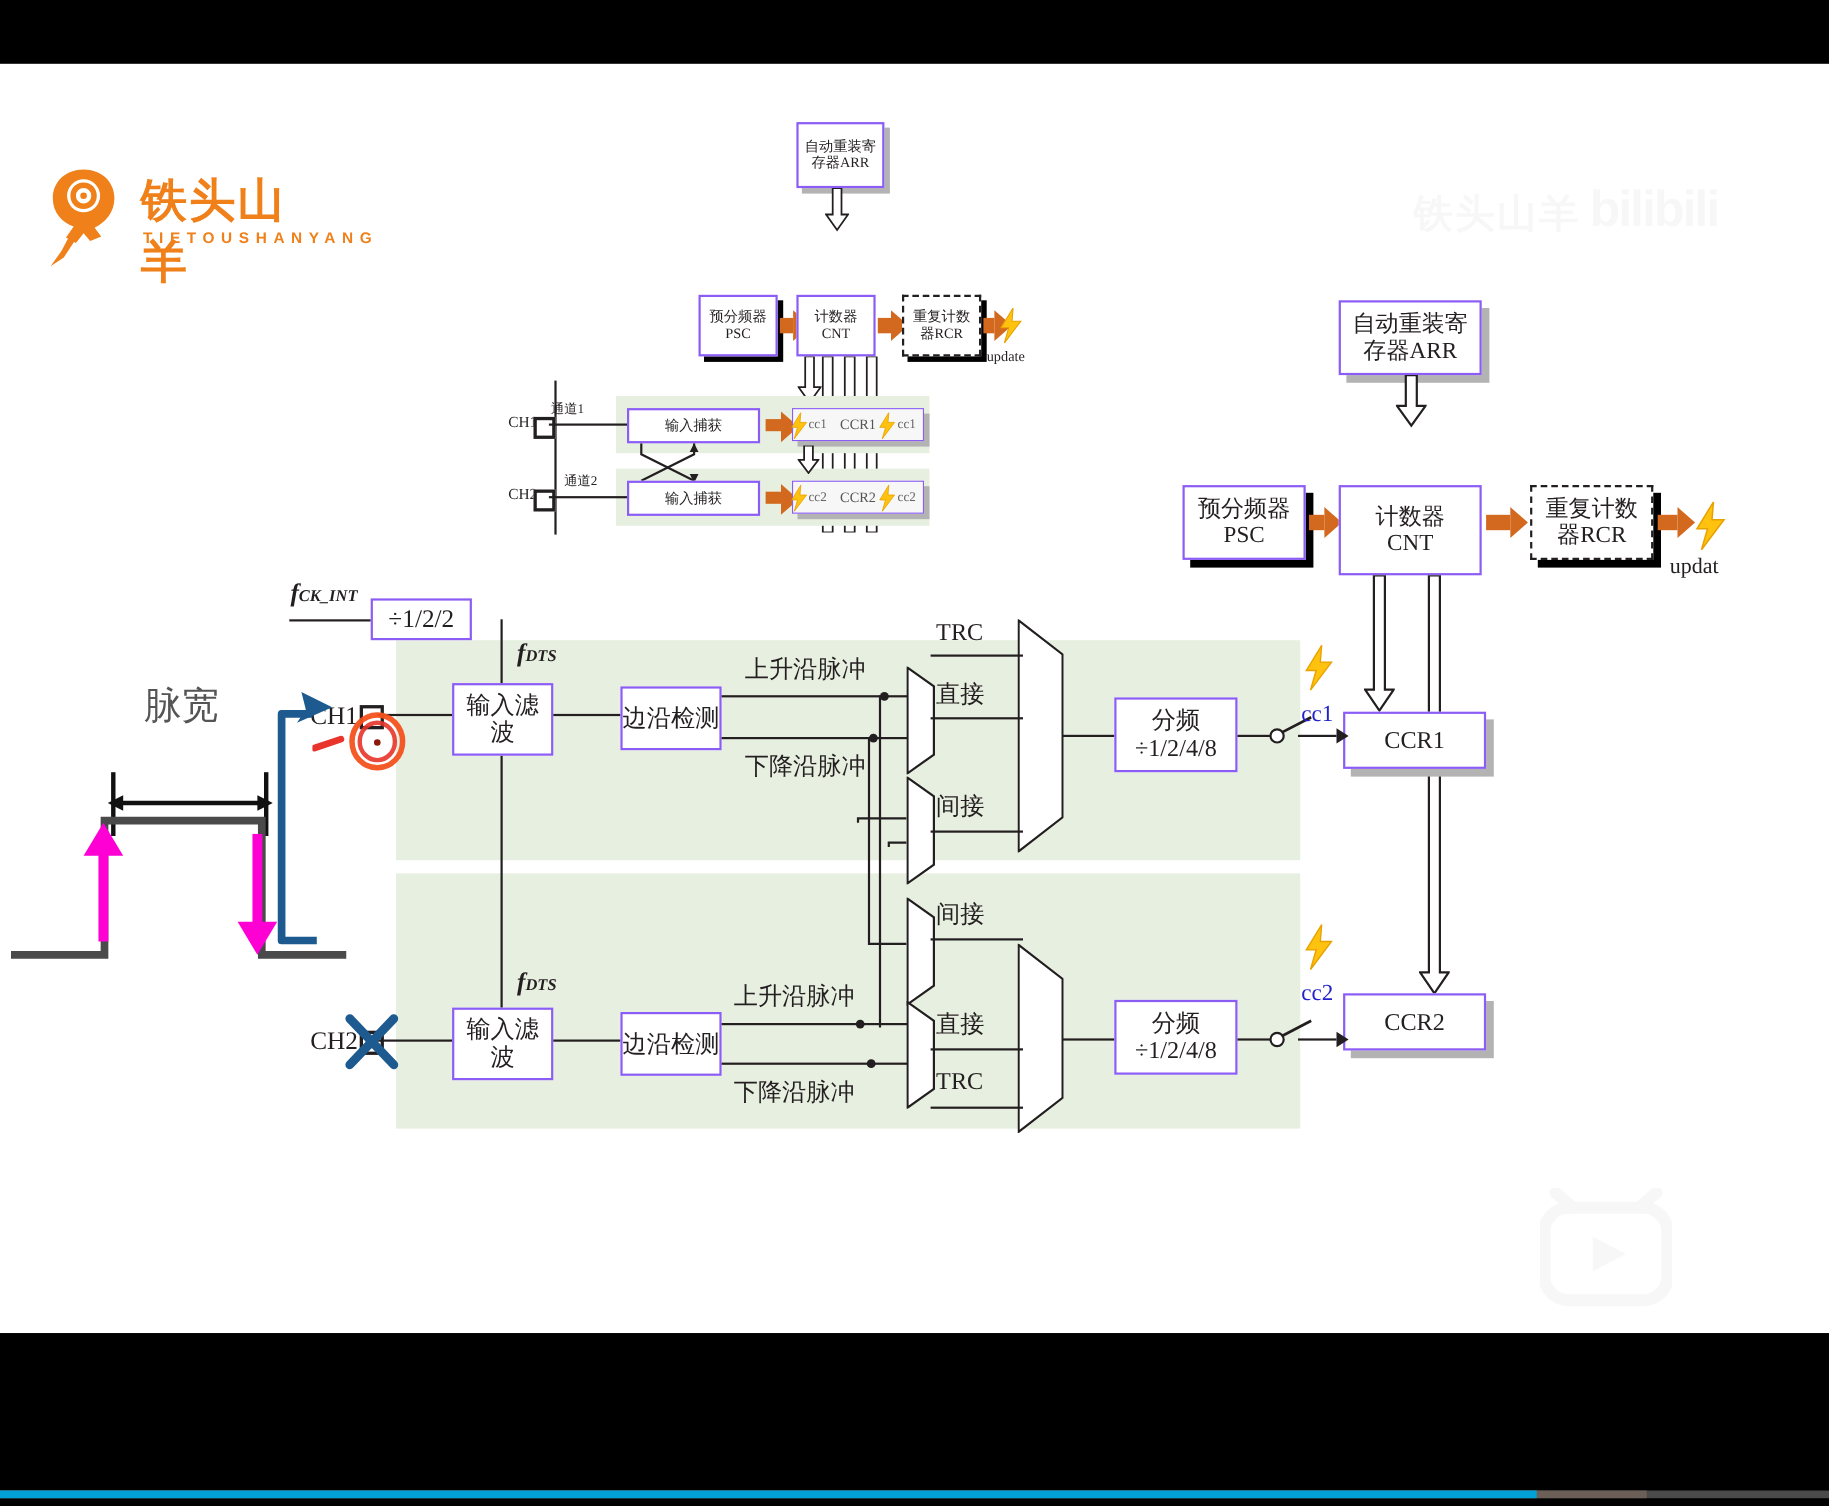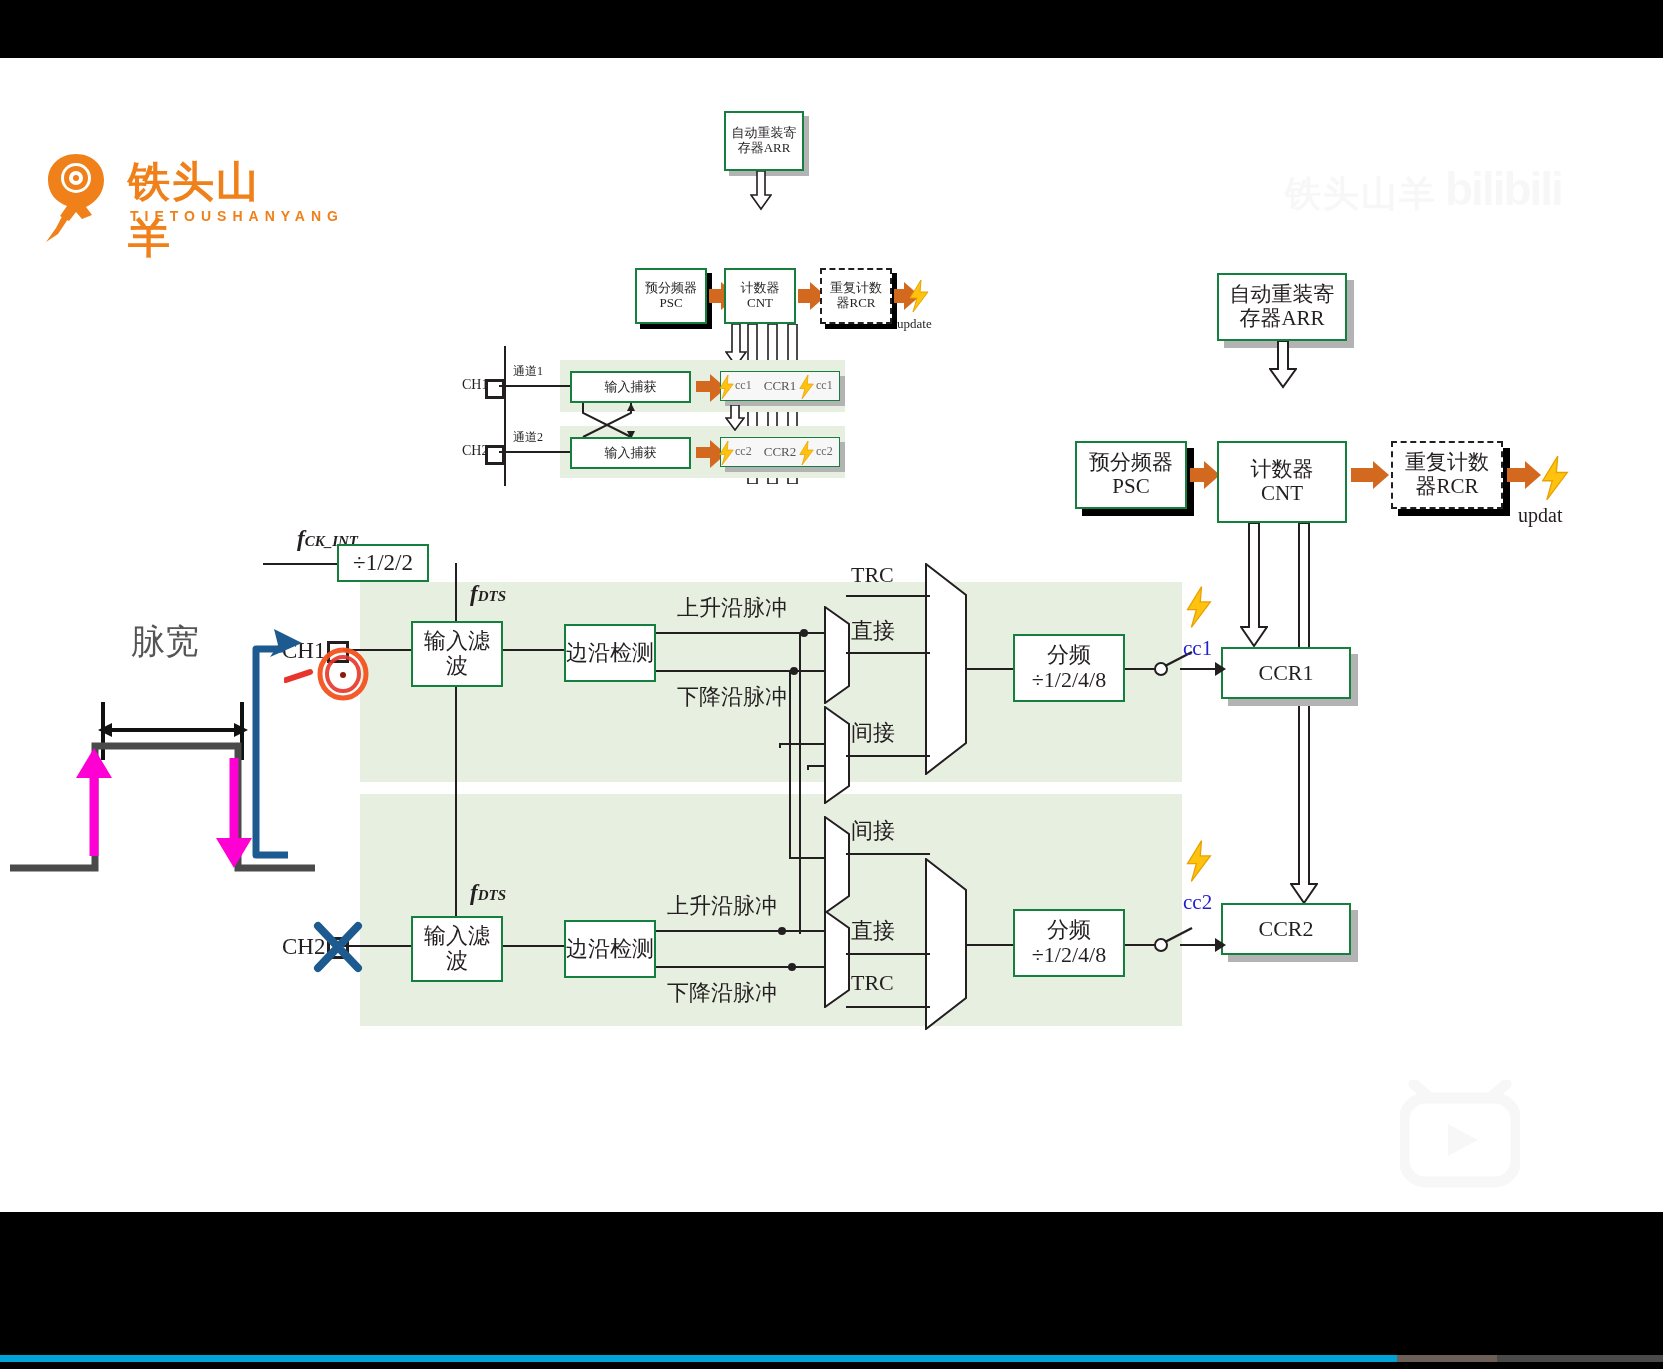--- a/index.html
+++ b/index.html
@@ -25,21 +25,21 @@
 
   
   .wm{position:absolute;left:1285px;top:104px;width:290px;height:62px;opacity:.045;}
   .wmTxt{position:absolute;left:0;top:8px;font-family:"Liberation Sans",sans-serif;font-size:36px;
      font-weight:bold;color:#555;letter-spacing:2px;}
   .wmBili{position:absolute;left:160px;top:0px;font-family:"Liberation Sans",sans-serif;font-size:46px;
      font-weight:bold;color:#666;letter-spacing:-2px;}
   .tvlogo{position:absolute;left:1400px;top:1022px;width:120px;height:110px;opacity:.06;}
 
   
-  .box{position:absolute;border:2px solid #15803d;background:#fff;box-sizing:border-box;
+  .box{position:absolute;border:2px solid #8b5cf6;background:#fff;box-sizing:border-box;
        display:flex;align-items:center;justify-content:center;text-align:center;color:#231f20;line-height:1.12;}
   .boxDash{border:2px dashed #231f20;}
   .shadowR{position:absolute;background:#000;}
   .shadowG{position:absolute;background:#b3b3b3;}
   .ln{position:absolute;background:#231f20;}
   .lnH{height:2px;}
   .lnV{width:2px;}
   .lbl{position:absolute;color:#231f20;white-space:nowrap;}
   .dot{position:absolute;width:8px;height:8px;border-radius:50%;background:#231f20;}
 
@@ -141,21 +141,21 @@
       </svg>
 
       <div class="band" style="left:560px;top:302px;width:285px;height:52px;"></div>
       <div class="band" style="left:560px;top:368px;width:285px;height:52px;"></div>
 
       <div class="ln lnV" style="left:504px;top:288px;height:140px;"></div>
 
       <div class="lbl" style="left:462px;top:319px;font-size:14px;">CH1</div>
       <div style="position:absolute;left:485px;top:321px;width:14px;height:14px;border:3px solid #231f20;background:#fff;"></div>
       <div class="ln lnH" style="left:499px;top:327px;width:72px;"></div>
-      <div class="lbl" style="left:513px;top:305px;font-size:12px;">通道1</div>
+      <div class="lbl" style="left:501px;top:305px;font-size:12px;">通道1</div>
       <div class="box" style="left:570px;top:313px;width:121px;height:32px;font-size:13px;">
         <span>输入捕获</span>
       </div>
       <div class="oarrow" style="left:696px;top:323px;width:14px;height:11px;"></div>
 
       <div class="shadowG" style="left:725px;top:318px;width:120px;height:30px;"></div>
       <div class="box" style="left:720px;top:313px;width:120px;height:30px;font-size:13px;background:#f7f7f7;border-width:1px;">
         <span style="color:#555">CCR1</span>
       </div>
       <svg class="bolt" style="left:718px;top:317px;width:17px;height:24px;" viewBox="0 0 22 32">
@@ -251,21 +251,21 @@
       <div class="shadowG" style="left:1228px;top:852px;width:130px;height:52px;"></div>
       <div class="box" style="left:1221px;top:845px;width:130px;height:52px;font-size:22px;">
         <span>CCR2</span>
       </div>
     </div>
 
     <div class="band" style="left:360px;top:524px;width:822px;height:200px;"></div>
     <div class="band" style="left:360px;top:736px;width:822px;height:232px;"></div>
 
     <div class="ln lnH" style="left:263px;top:505px;width:75px;"></div>
-    <div class="lbl" style="left:264px;top:468px;font-size:23px;font-style:italic;font-weight:bold;margin-left:33px;">
+    <div class="lbl" style="left:264px;top:468px;font-size:23px;font-style:italic;font-weight:bold;">
       <span>f</span><span style="font-size:15px;">CK_INT</span>
     </div>
     <div class="box" style="left:337px;top:486px;width:92px;height:38px;font-size:23px;">
       <span>÷1/2/2</span>
     </div>
 
     <div class="ln lnV" style="left:455px;top:505px;height:65px;"></div>
     <div class="ln lnV" style="left:455px;top:618px;height:244px;"></div>
     <div class="dot" style="left:451px;top:566px;"></div>
 

